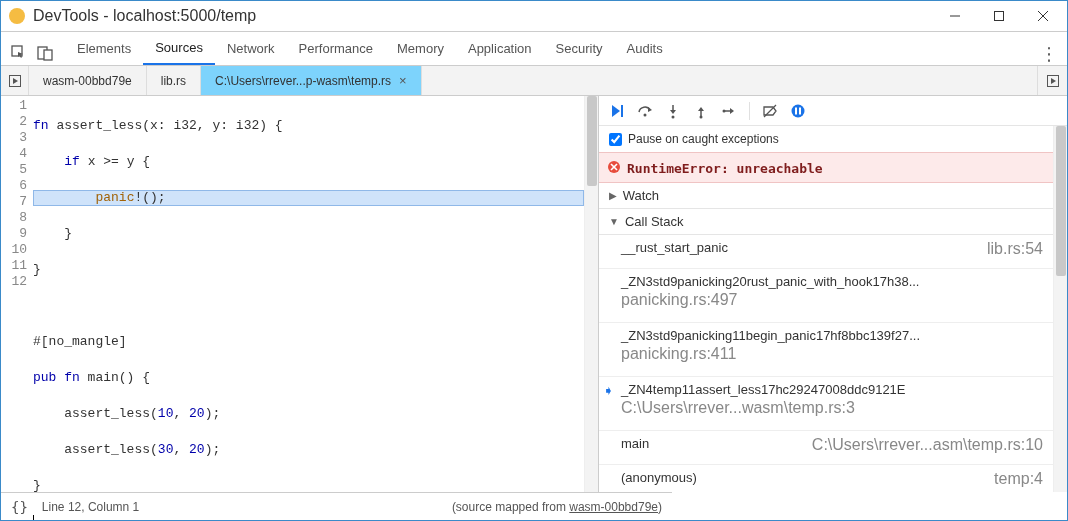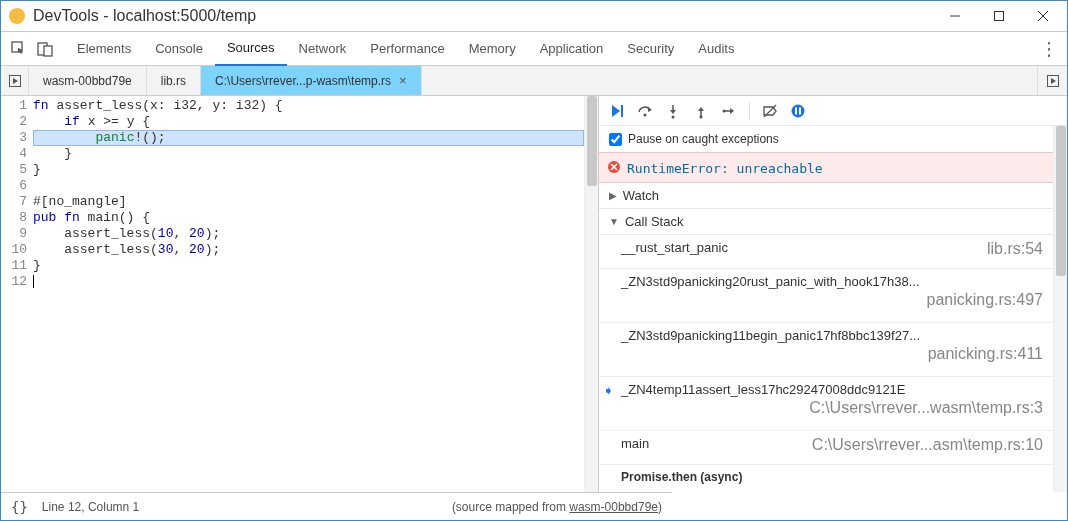--- a/index.html
+++ b/index.html
@@ -2,68 +2,68 @@
 <html><head>
 <meta charset="utf-8">
 <style>
 * { box-sizing: border-box; margin: 0; padding: 0; }
 body { font-family: "Segoe UI", Arial, sans-serif; font-size: 12px; color: #333; background: #fff; width: 1068px; height: 521px; overflow: hidden; border: 1px solid #3a8ac9; }
 .titlebar { height: 31px; background: #fff; display: flex; align-items: center; padding: 0 2px 0 8px; border-bottom: 1px solid #ccc; }
 .titlebar .circle { width: 16px; height: 16px; border-radius: 50%; background: #f5bc42; margin-right: 8px; }
 .titlebar .title { flex: 1; font-size: 16px; color: #333; }
 .titlebar .winbtn { width: 44px; height: 28px; display: flex; align-items: center; justify-content: center; color: #555; }
 .titlebar .winbtn svg { width: 10px; height: 10px; }
-.toolbar { height: 34px; display: flex; align-items: center; border-bottom: 1px solid #ccc; padding: 0 6px; }
+.toolbar { height: 34px; display: flex; align-items: flex-end; border-bottom: 1px solid #ccc; padding: 0 6px; }
 .toolbar .tb-icon { width: 24px; height: 24px; display: flex; align-items: center; justify-content: center; color: #555; margin-right: 2px; }
 .tabs { display: flex; margin-left: 6px; }
 .tab { padding: 0 12px; height: 34px; display: flex; align-items: center; color: #555; cursor: default; font-size: 13px; }
 .tab.active { color: #222; border-bottom: 2px solid #1a73e8; }
 .toolbar .spacer { flex: 1; }
 .toolbar .more { width: 24px; text-align: center; color: #555; font-size: 18px; }
 .tabstrip { height: 30px; display: flex; align-items: stretch; border-bottom: 1px solid #ccc; background: #f3f3f3; }
 .tabstrip .play { width: 28px; display: flex; align-items: center; justify-content: center; border-right: 1px solid #ddd; }
 .tabstrip .stab { padding: 0 14px; display: flex; align-items: center; font-size: 12px; color: #333; background: #f3f3f3; border-right: 1px solid #ddd; }
 .tabstrip .stab.active { background: #7dd3fc; }
 .tabstrip .stab .x { margin-left: 8px; color: #555; font-size: 13px; }
 .tabstrip .filler { flex: 1; }
 .tabstrip .play-right { width: 30px; display: flex; align-items: center; justify-content: center; border-left: 1px solid #ddd; }
 .content { display: flex; height: calc(521px - 31px - 34px - 30px - 28px - 2px); }
 .editor { flex: 1; display: flex; position: relative; font-family: Consolas, "Courier New", monospace; font-size: 13px; background: #fff; }
 .gutter { width: 32px; text-align: right; padding: 2px 6px 0 0; color: #888; background: #fff; }
 .gutter div { height: 16px; line-height: 16px; }
 .code { flex: 1; padding-top: 2px; position: relative; }
-.code .line { height: 16px; line-height: 16px; white-space: pre; }
+.code .line { height: 16px; line-height: 16px; white-space: pre; margin-top: 20px; }
 .code .hl { background: #cfe3fa; box-shadow: inset 0 0 0 1px #8fb8e8; }
 .code .cursor { display: inline-block; width: 1px; height: 13px; background: #000; vertical-align: middle; }
 .editor-scroll { width: 14px; background: #f3f3f3; border-left: 1px solid #eee; position: relative; }
 .editor-scroll .thumb { position: absolute; top: 0; left: 2px; width: 10px; height: 90px; background: #c8c8c8; border-radius: 2px; }
 .kw { color: #00a; }
 .num { color: #00a; }
-.macro { color: #15803d; }
+.macro { color: #a16207; }
 
 .debugger { width: 469px; border-left: 1px solid #ccc; display: flex; flex-direction: column; background: #fff; position: relative; }
 .dbg-toolbar { height: 30px; display: flex; align-items: center; padding: 0 6px; border-bottom: 1px solid #e5e5e5; gap: 4px; }
 .dbg-toolbar .btn { width: 24px; height: 24px; display: flex; align-items: center; justify-content: center; }
 .dbg-toolbar .sep { width: 1px; height: 18px; background: #e0e0e0; margin: 0 4px; }
 .dbg-body { flex: 1; overflow: hidden; position: relative; }
 .dbg-scroll { position: absolute; right: 0; top: 0; bottom: 0; width: 14px; background: #f3f3f3; border-left: 1px solid #eee; }
 .dbg-scroll .thumb { position: absolute; top: 0; left: 2px; width: 10px; height: 150px; background: #c8c8c8; border-radius: 2px; }
 .dbg-inner { position: absolute; left: 0; top: 0; right: 14px; bottom: 0; }
 .check-row { padding: 6px 10px; display: flex; align-items: center; gap: 6px; }
 .check-row input { width: 13px; height: 13px; }
 .paused-box { background: #fdeaea; border-top: 1px solid #f0c4c4; border-bottom: 1px solid #f0c4c4; padding: 6px 10px 6px 28px; position: relative; }
 .paused-box .err-icon { position: absolute; left: 8px; top: 7px; width: 14px; height: 14px; }
 .paused-box .t1 { color: #c0392b; font-weight: 600; font-size: 13px; }
-.paused-box .t2 { color: #0369a1; font-family: Consolas, monospace; font-size: 13px; margin-top: 2px; }
+.paused-box .t2 { color: #7f1d1d; font-family: Consolas, monospace; font-size: 13px; margin-top: 2px; font-weight: bold; }
 .sect { border-bottom: 1px solid #e5e5e5; padding: 5px 10px; display: flex; align-items: center; gap: 6px; font-size: 13px; color: #333; }
 .sect .tri { color: #666; font-size: 10px; }
 .frame { border-bottom: 1px solid #eee; padding: 5px 10px 13px 22px; font-size: 13px; position: relative; }
 .frame .fn { color: #333; }
 .frame .loc { color: #888; float: right; font-size: 16px; }
-.frame.two-line .loc { display: block; float: none; text-align: right; margin-top: 2px; }
+.frame.two-line .loc { display: block; float: none; margin-top: 2px; }
 .frame.current { }
 .frame .arrow { position: absolute; left: 4px; top: 6px; color: #1a73e8; }
 .async-row { padding: 5px 10px 5px 22px; font-weight: 600; color: #333; }
 
 .status { height: 28px; border-top: 1px solid #ccc; display: flex; align-items: center; padding: 0 10px; font-size: 12px; color: #555; width: 671px; }
 .status .braces { font-family: Consolas, monospace; font-size: 14px; color: #555; margin-right: 14px; }
 .status .pos { flex: 0 0 auto; }
 .status .filler2 { flex: 1; }
 .status .src { color: #555; }
 .status .src a { color: #555; text-decoration: underline; }
@@ -102,21 +102,20 @@
       </svg>
     </div>
   <div class="tb-icon">
       <svg width="16" height="16" viewBox="0 0 16 16">
         <rect x="1" y="2" width="9" height="12" fill="none" stroke="#555" stroke-width="1.3"></rect>
         <rect x="7" y="5" width="8" height="10" fill="#fff" stroke="#555" stroke-width="1.3"></rect>
       </svg>
     </div>
   <div class="tabs">
     <div class="tab">Elements</div>
-    <div class="tab">Console</div>
     <div class="tab active">Sources</div>
     <div class="tab">Network</div>
     <div class="tab">Performance</div>
     <div class="tab">Memory</div>
     <div class="tab">Application</div>
     <div class="tab">Security</div>
     <div class="tab">Audits</div>
   </div>
   <div class="spacer"></div>
   <div class="more">⋮</div>
@@ -256,20 +255,21 @@
       <div class="sect">
             <span class="tri">▼</span>
             <span>Call Stack</span>
           </div>
 
       <div class="frame"><span class="fn">__rust_start_panic</span><span class="loc">lib.rs:54</span></div>
       <div class="frame two-line"><span class="fn">_ZN3std9panicking20rust_panic_with_hook17h38...</span><span class="loc">panicking.rs:497</span></div>
       <div class="frame two-line"><span class="fn">_ZN3std9panicking11begin_panic17hf8bbc139f27...</span><span class="loc">panicking.rs:411</span></div>
       <div class="frame two-line current"><span class="arrow">➧</span><span class="fn">_ZN4temp11assert_less17hc29247008ddc9121E</span><span class="loc">C:\Users\rrever...wasm\temp.rs:3</span></div>
       <div class="frame"><span class="fn">main</span><span class="loc">C:\Users\rrever...asm\temp.rs:10</span></div>
+      <div class="frame"><span class="fn">(anonymous)</span><span class="loc">temp:4</span></div>
       <div class="async-row">Promise.then (async)</div>
       </div>
       <div class="dbg-scroll">
           <div class="thumb"></div>
         </div>
     </div>
   </div>
 </div>
 
 <div class="status">

